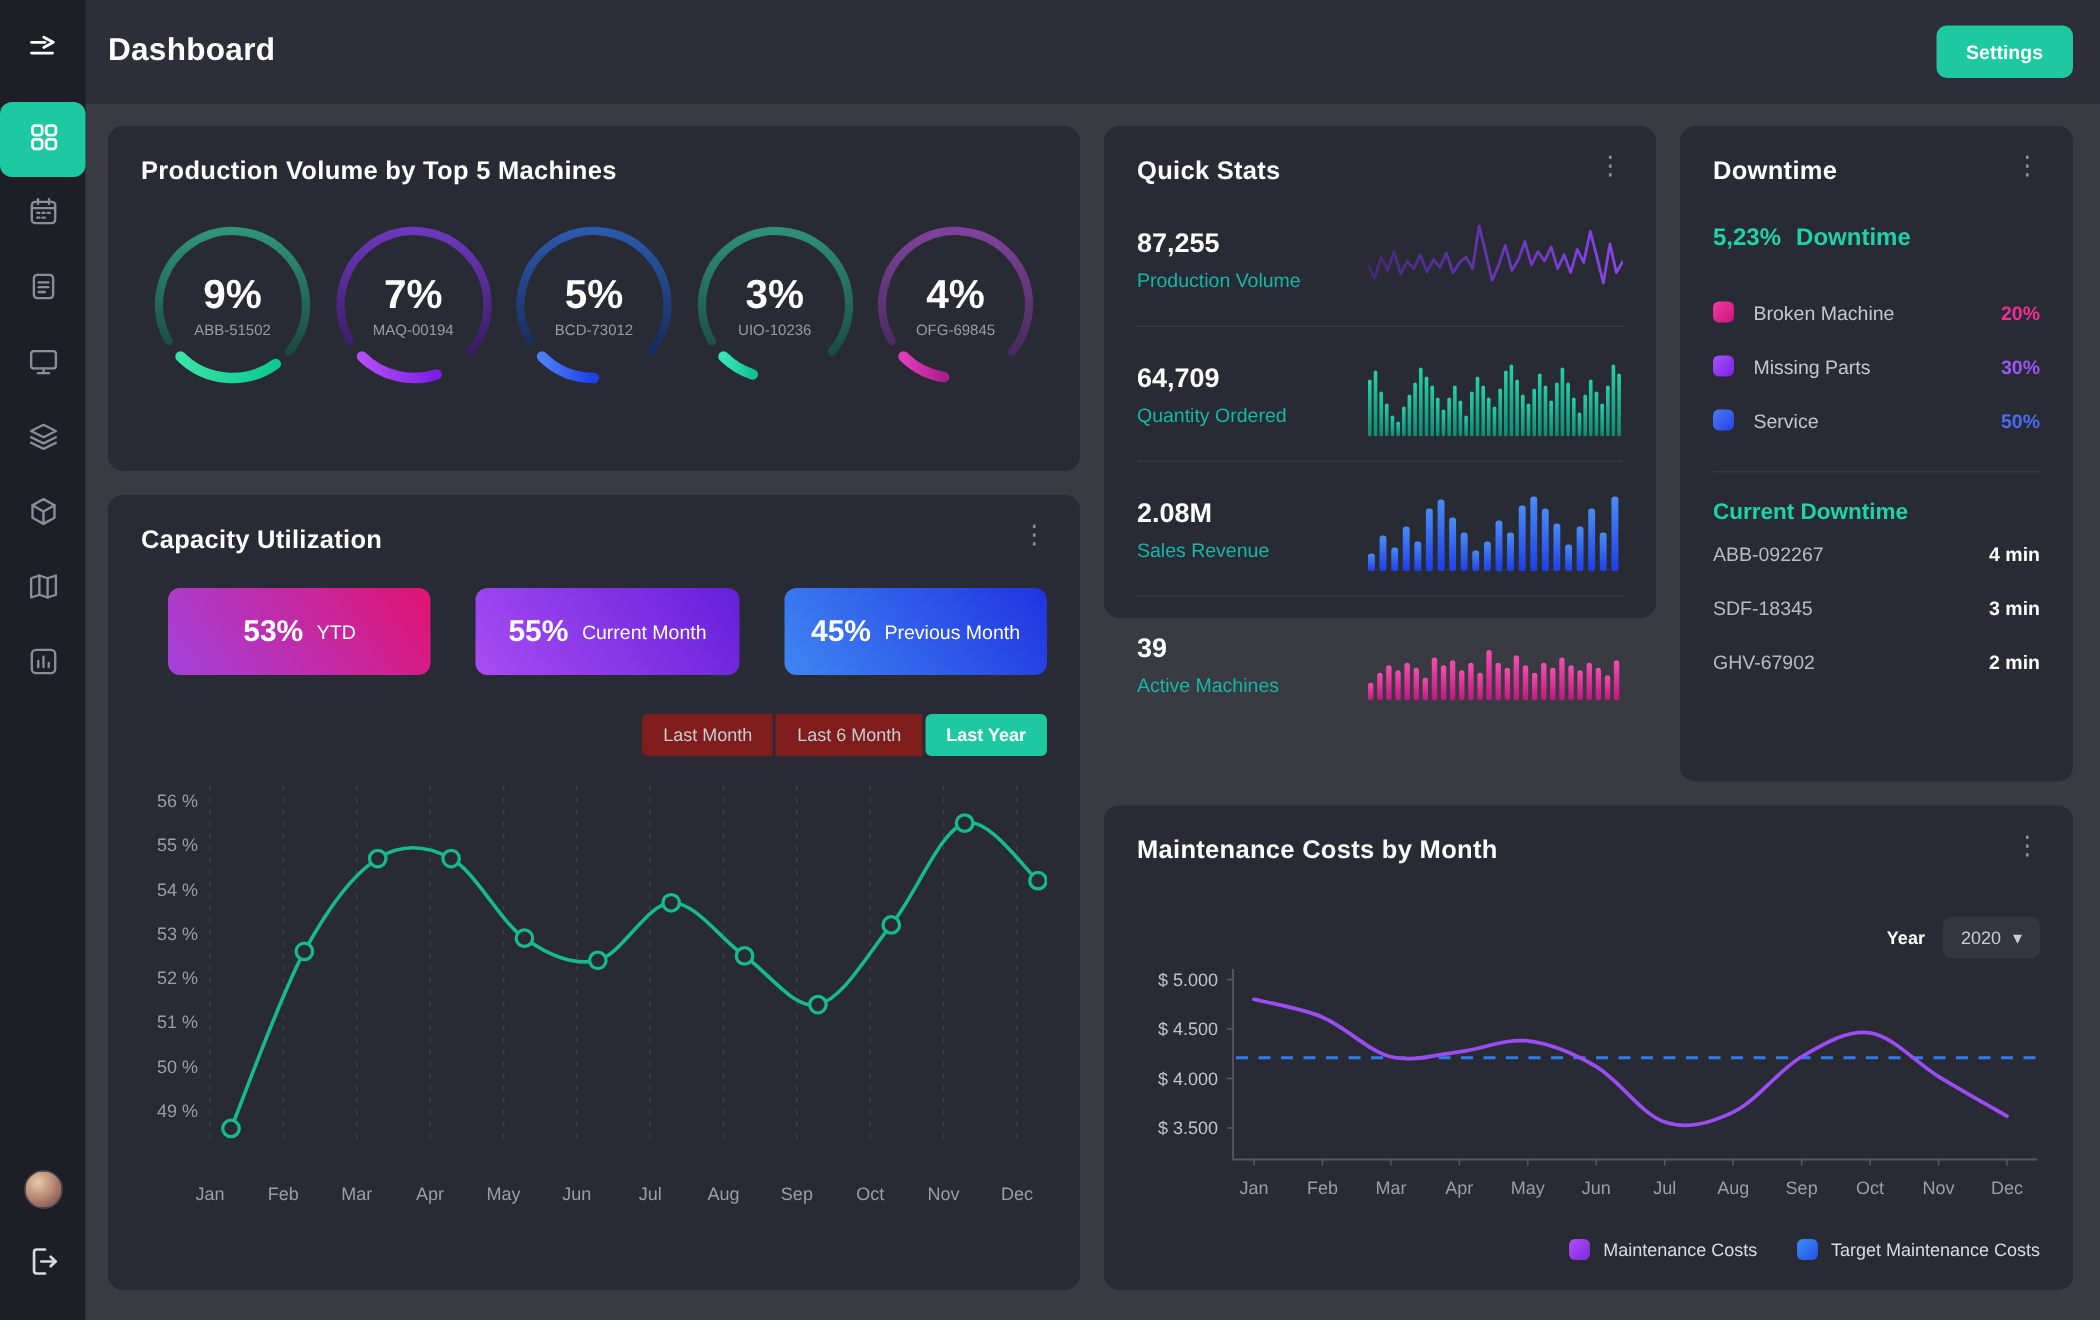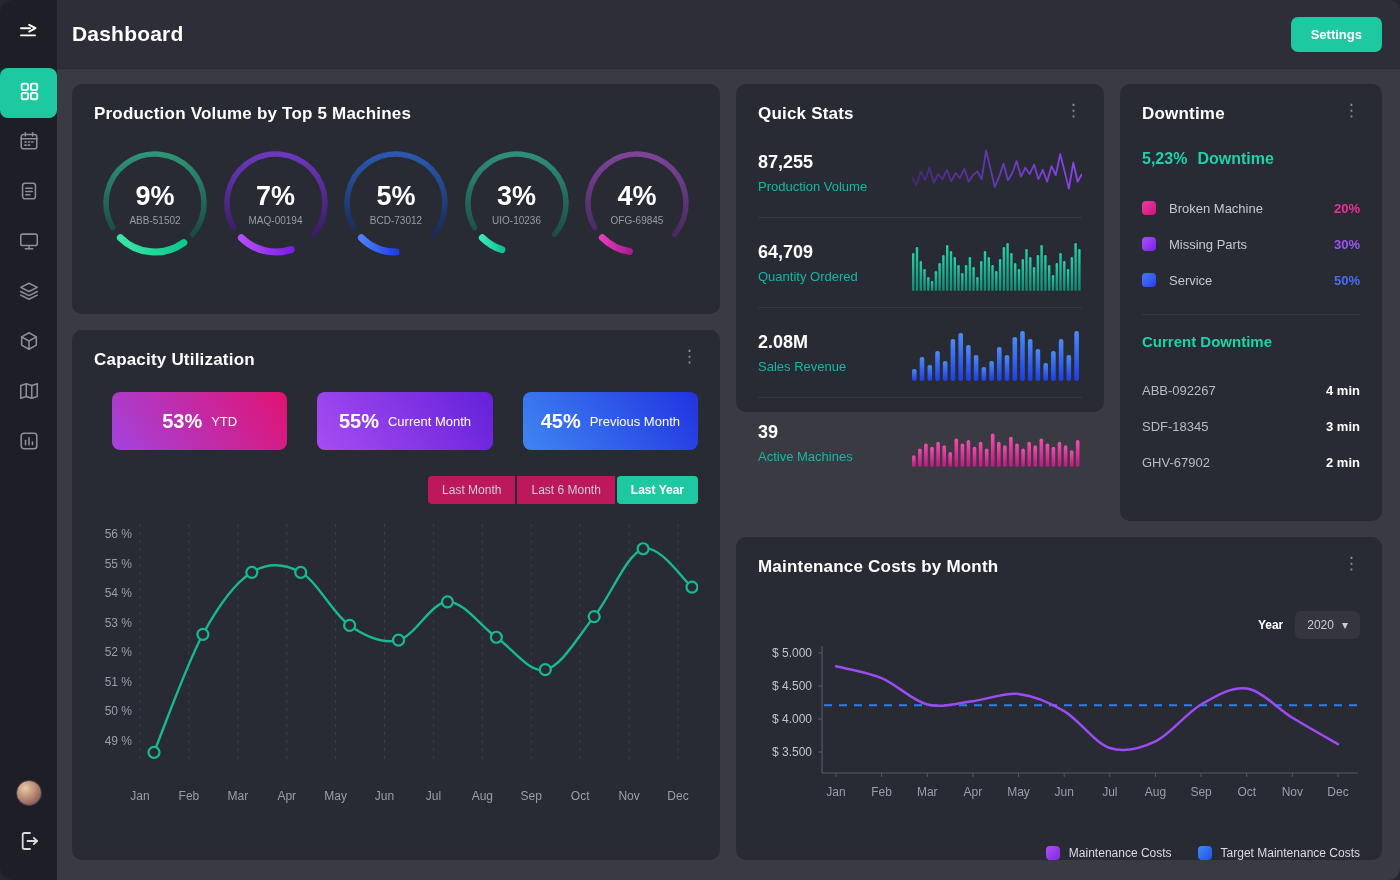--- a/index.html
+++ b/index.html
@@ -1,18 +1,18 @@
 <!DOCTYPE html>
 <html><head>
 <meta charset="utf-8">
 <style>
   * { margin:0; padding:0; box-sizing:border-box; }
   html,body { background:#26272e; }
   body { font-family:"Liberation Sans", sans-serif; }
-  .app { position:relative; width:1400px; height:880px; background:#393a42; overflow:hidden;border-radius:12px; }
+  .app { position:relative; width:1400px; height:880px; background:#393a42; overflow:hidden; }
 
   
   .sidebar { position:absolute; left:0; top:0; width:57px; height:880px; background:#1e1f26; display:flex; flex-direction:column; align-items:stretch; z-index:5; }
   .menu-toggle { height:68px; display:flex; align-items:center; justify-content:center; cursor:pointer; }
   .nav-item { height:50px; display:flex; align-items:center; justify-content:center; cursor:pointer; }
   .nav-item svg { stroke:#8b8e99; }
   .nav-item.active { background:#1ec9a2; border-radius:8px; }
   .nav-item.active svg { stroke:#ffffff; }
   .sidebar-spacer { flex:1; }
   .avatar-wrap { height:50px; display:flex; align-items:center; justify-content:center; }
@@ -42,21 +42,21 @@
   .gauge-text { position:absolute; inset:0; display:flex; flex-direction:column; align-items:center; justify-content:center; }
   .gauge-value { color:#fff; font-size:27px; font-weight:700; }
   .gauge-machine { color:#9aa0ab; color:#999ca6; font-size:10px; margin-top:3px; }
 
   
   .pills { display:flex; gap:12px; margin-top:22px; }
   .pill { flex:1; height:58px; border-radius:8px; display:flex; align-items:center; justify-content:center; gap:9px;margin-left:18px; }
   .pill-value { color:#fff; font-size:20px; font-weight:700; }
   .pill-label { color:#fff; font-size:13px; }
   .tabs { display:flex; justify-content:flex-end; gap:2px; margin-top:26px; }
-  .tab { background:#be185d; color:#c9ccd4; font-family:inherit; border:none; font-size:12px; padding:7px 14px; cursor:pointer; }
+  .tab { background:#7f1d1d; color:#c9ccd4; font-family:inherit; border:none; font-size:12px; padding:7px 14px; cursor:pointer; }
   .tab:first-child { border-radius:4px 0 0 4px; }
   .tab:last-child { border-radius:0 4px 4px 0; }
   .tab.active { background:#1ec9a2; color:#fff; font-weight:700; border-radius:4px; }
   #capacity-chart { margin-top:8px; display:block; }
 
   
   .qs-rows { margin-top:4px; }
   .qs-row { display:flex; align-items:center; justify-content:space-between; height:89px; }
   .qs-left { min-width:130px; }
   .qs-value { color:#fff; font-size:18px; font-weight:700; }
@@ -66,30 +66,30 @@
   
   .dt-highlight { margin-top:26px; font-size:16px; font-weight:700; color:#1ed3ab; display:flex; gap:10px; }
   .dt-items { margin-top:22px; }
   .dt-item { display:flex; align-items:center; height:36px; }
   .chip { width:14px; height:14px; border-radius:4px; flex:none; }
   .dt-item-label { color:#c6c8d0; font-size:13px; margin-left:13px; }
   .dt-item-pct { margin-left:auto; font-size:13px; font-weight:700; }
   .dt-divider { height:1px; background:#363741; margin:16px 0 18px; }
   .dt-current-title { color:#1ed3ab; font-size:15px; font-weight:700; }
   .dt-current { margin-top:12px; }
-  .dt-crow { display:flex; align-items:flex-end; height:36px; }
+  .dt-crow { display:flex; align-items:flex-start; height:36px; }
   .dt-crow-machine { color:#b9bbc4; font-size:13px; }
   .dt-crow-time { margin-left:auto; color:#fff; font-size:13px; font-weight:700; }
 
   
   .year-row { position:absolute; top:74px; right:22px; display:flex; align-items:center; gap:12px; }
   .year-label { color:#fff; font-size:12px; font-weight:700; }
   .year-select { background:#34353f; color:#c9ccd4; font-size:12px; border-radius:6px; padding:7px 12px; display:flex; align-items:center; gap:8px; cursor:pointer; }
   #maintenance-chart { position:absolute; left:12px; top:104px; display:block; }
-  .m-legend { position:absolute; right:22px; bottom:0; display:flex; gap:26px; align-items:center; }
+  .m-legend { position:absolute; right:22px; bottom:20px; display:flex; gap:26px; align-items:center; }
   .m-legend-item { display:flex; align-items:center; gap:9px; }
   .m-legend-label { color:#dadce2; font-size:12px; }
 </style>
 </head>
 <body>
 
 <div class="app">
 
   <aside class="sidebar">
     <div class="menu-toggle">

